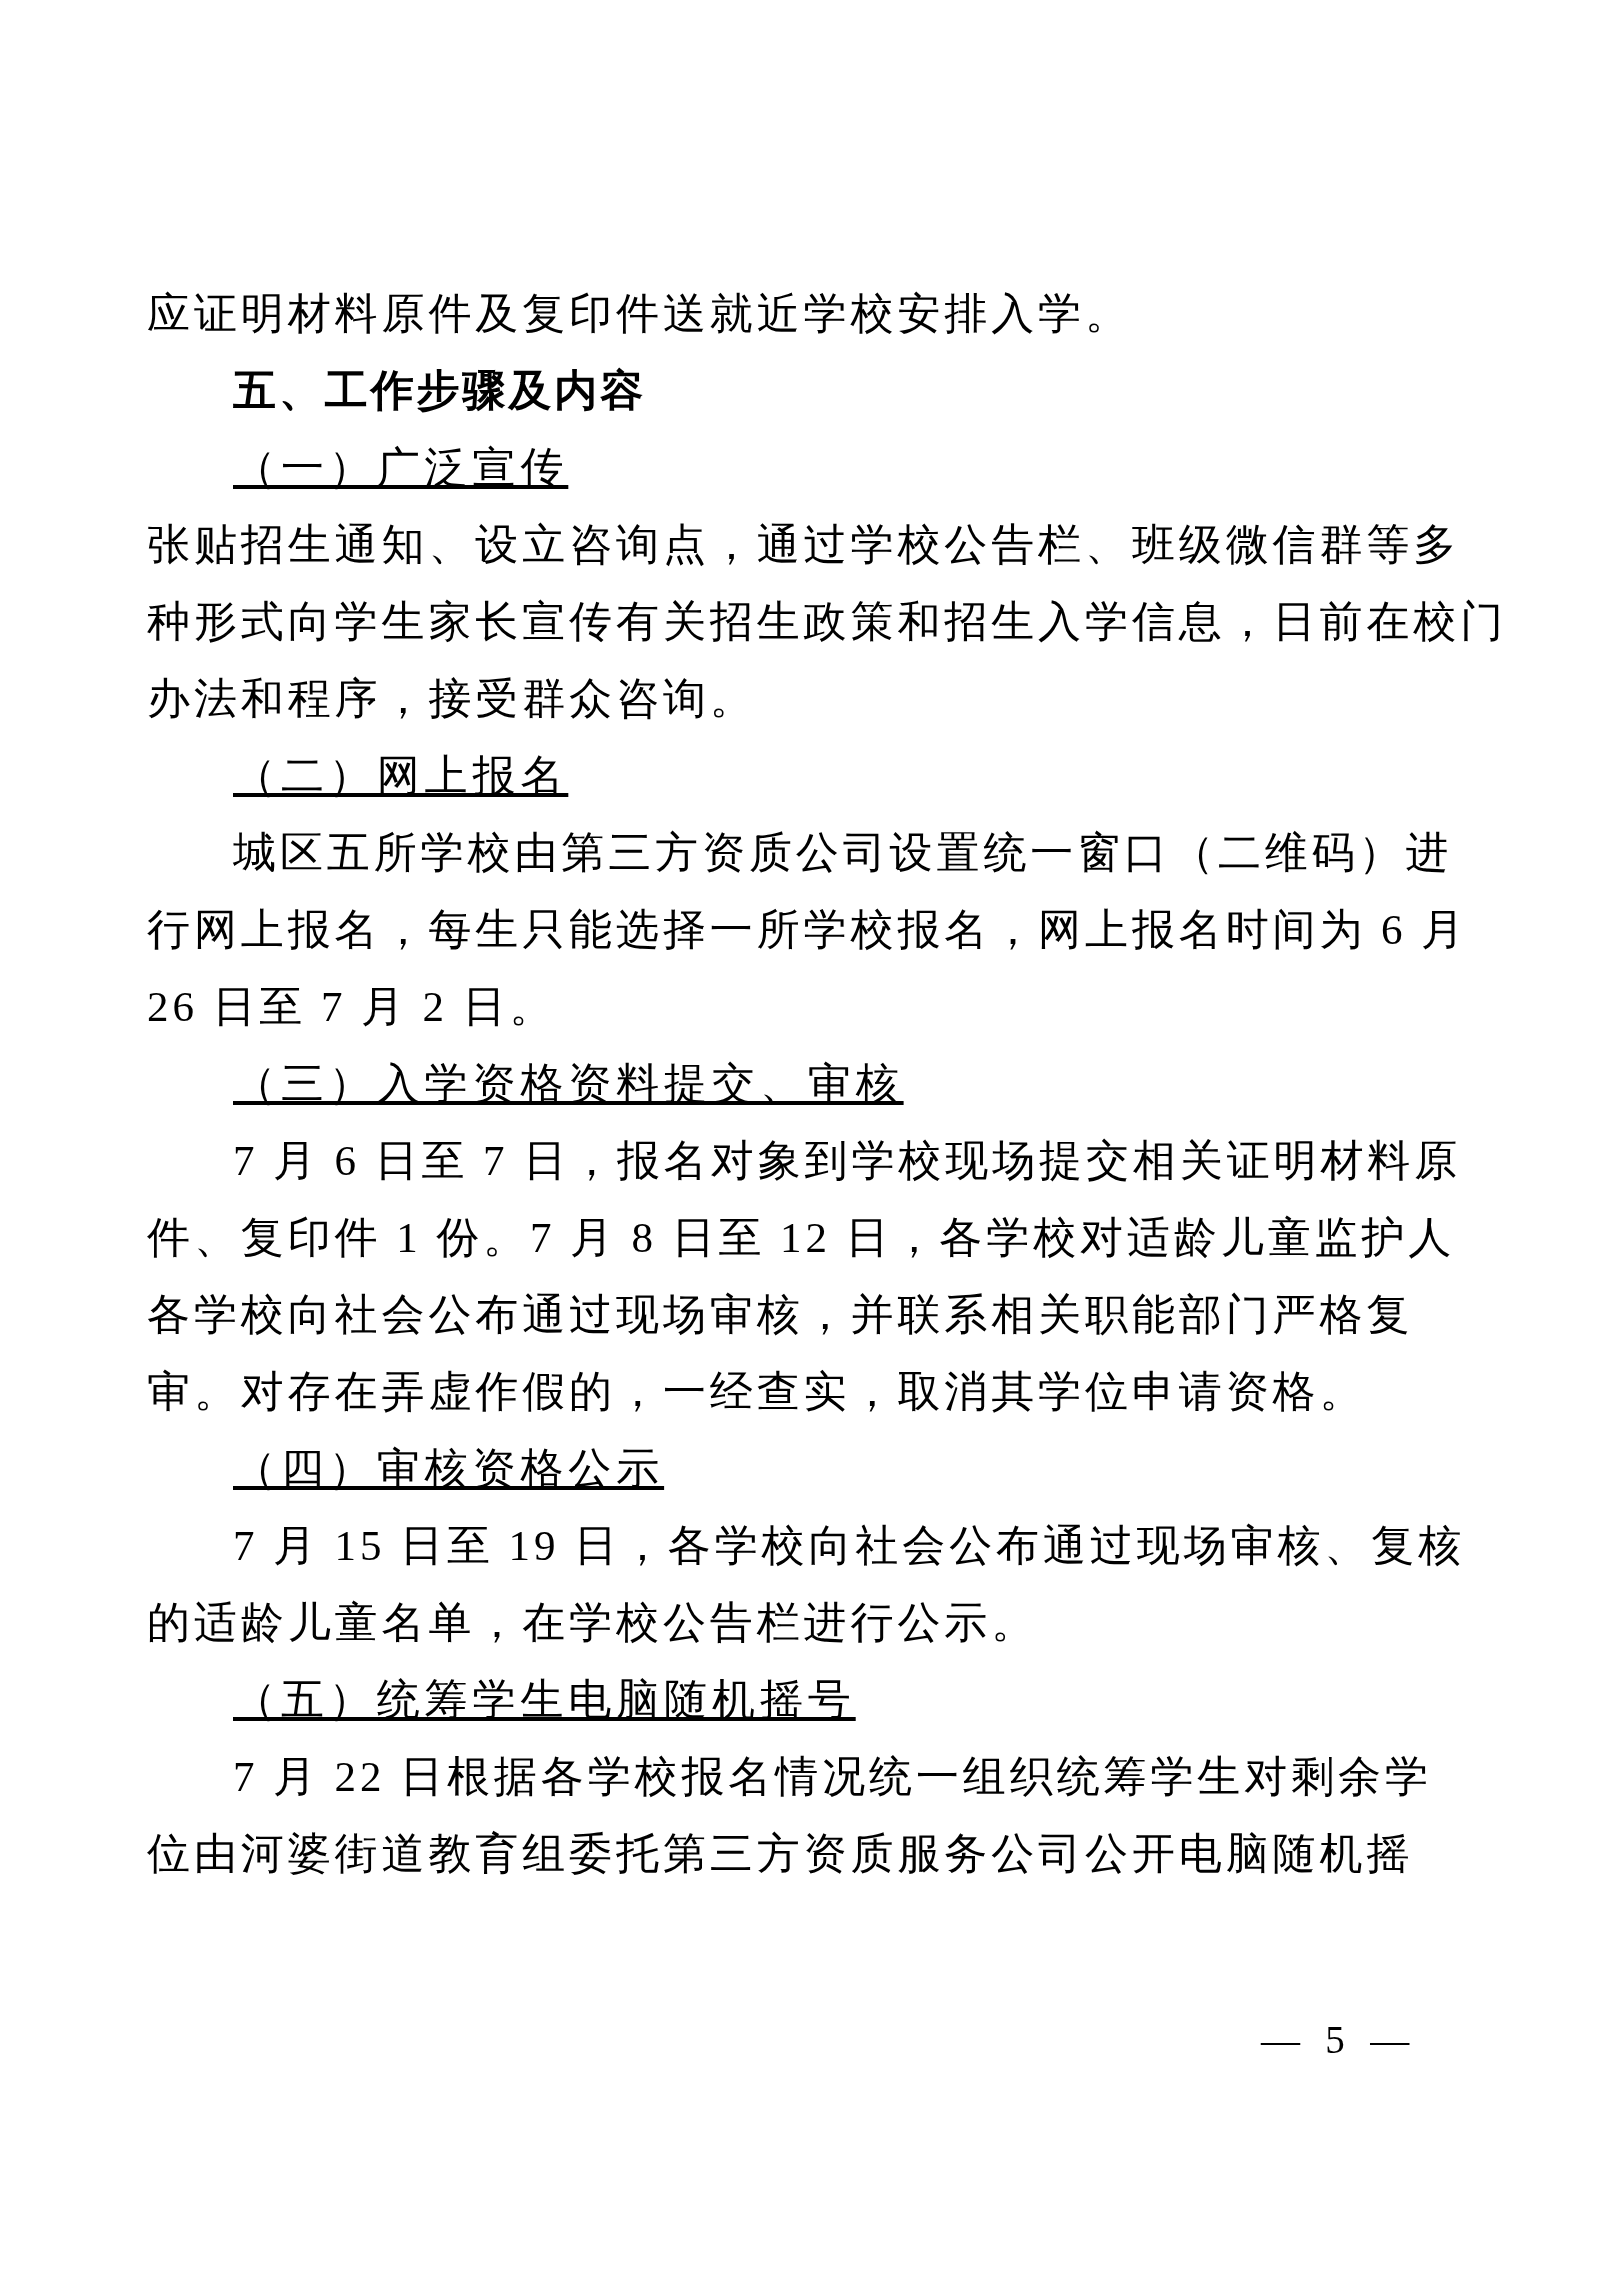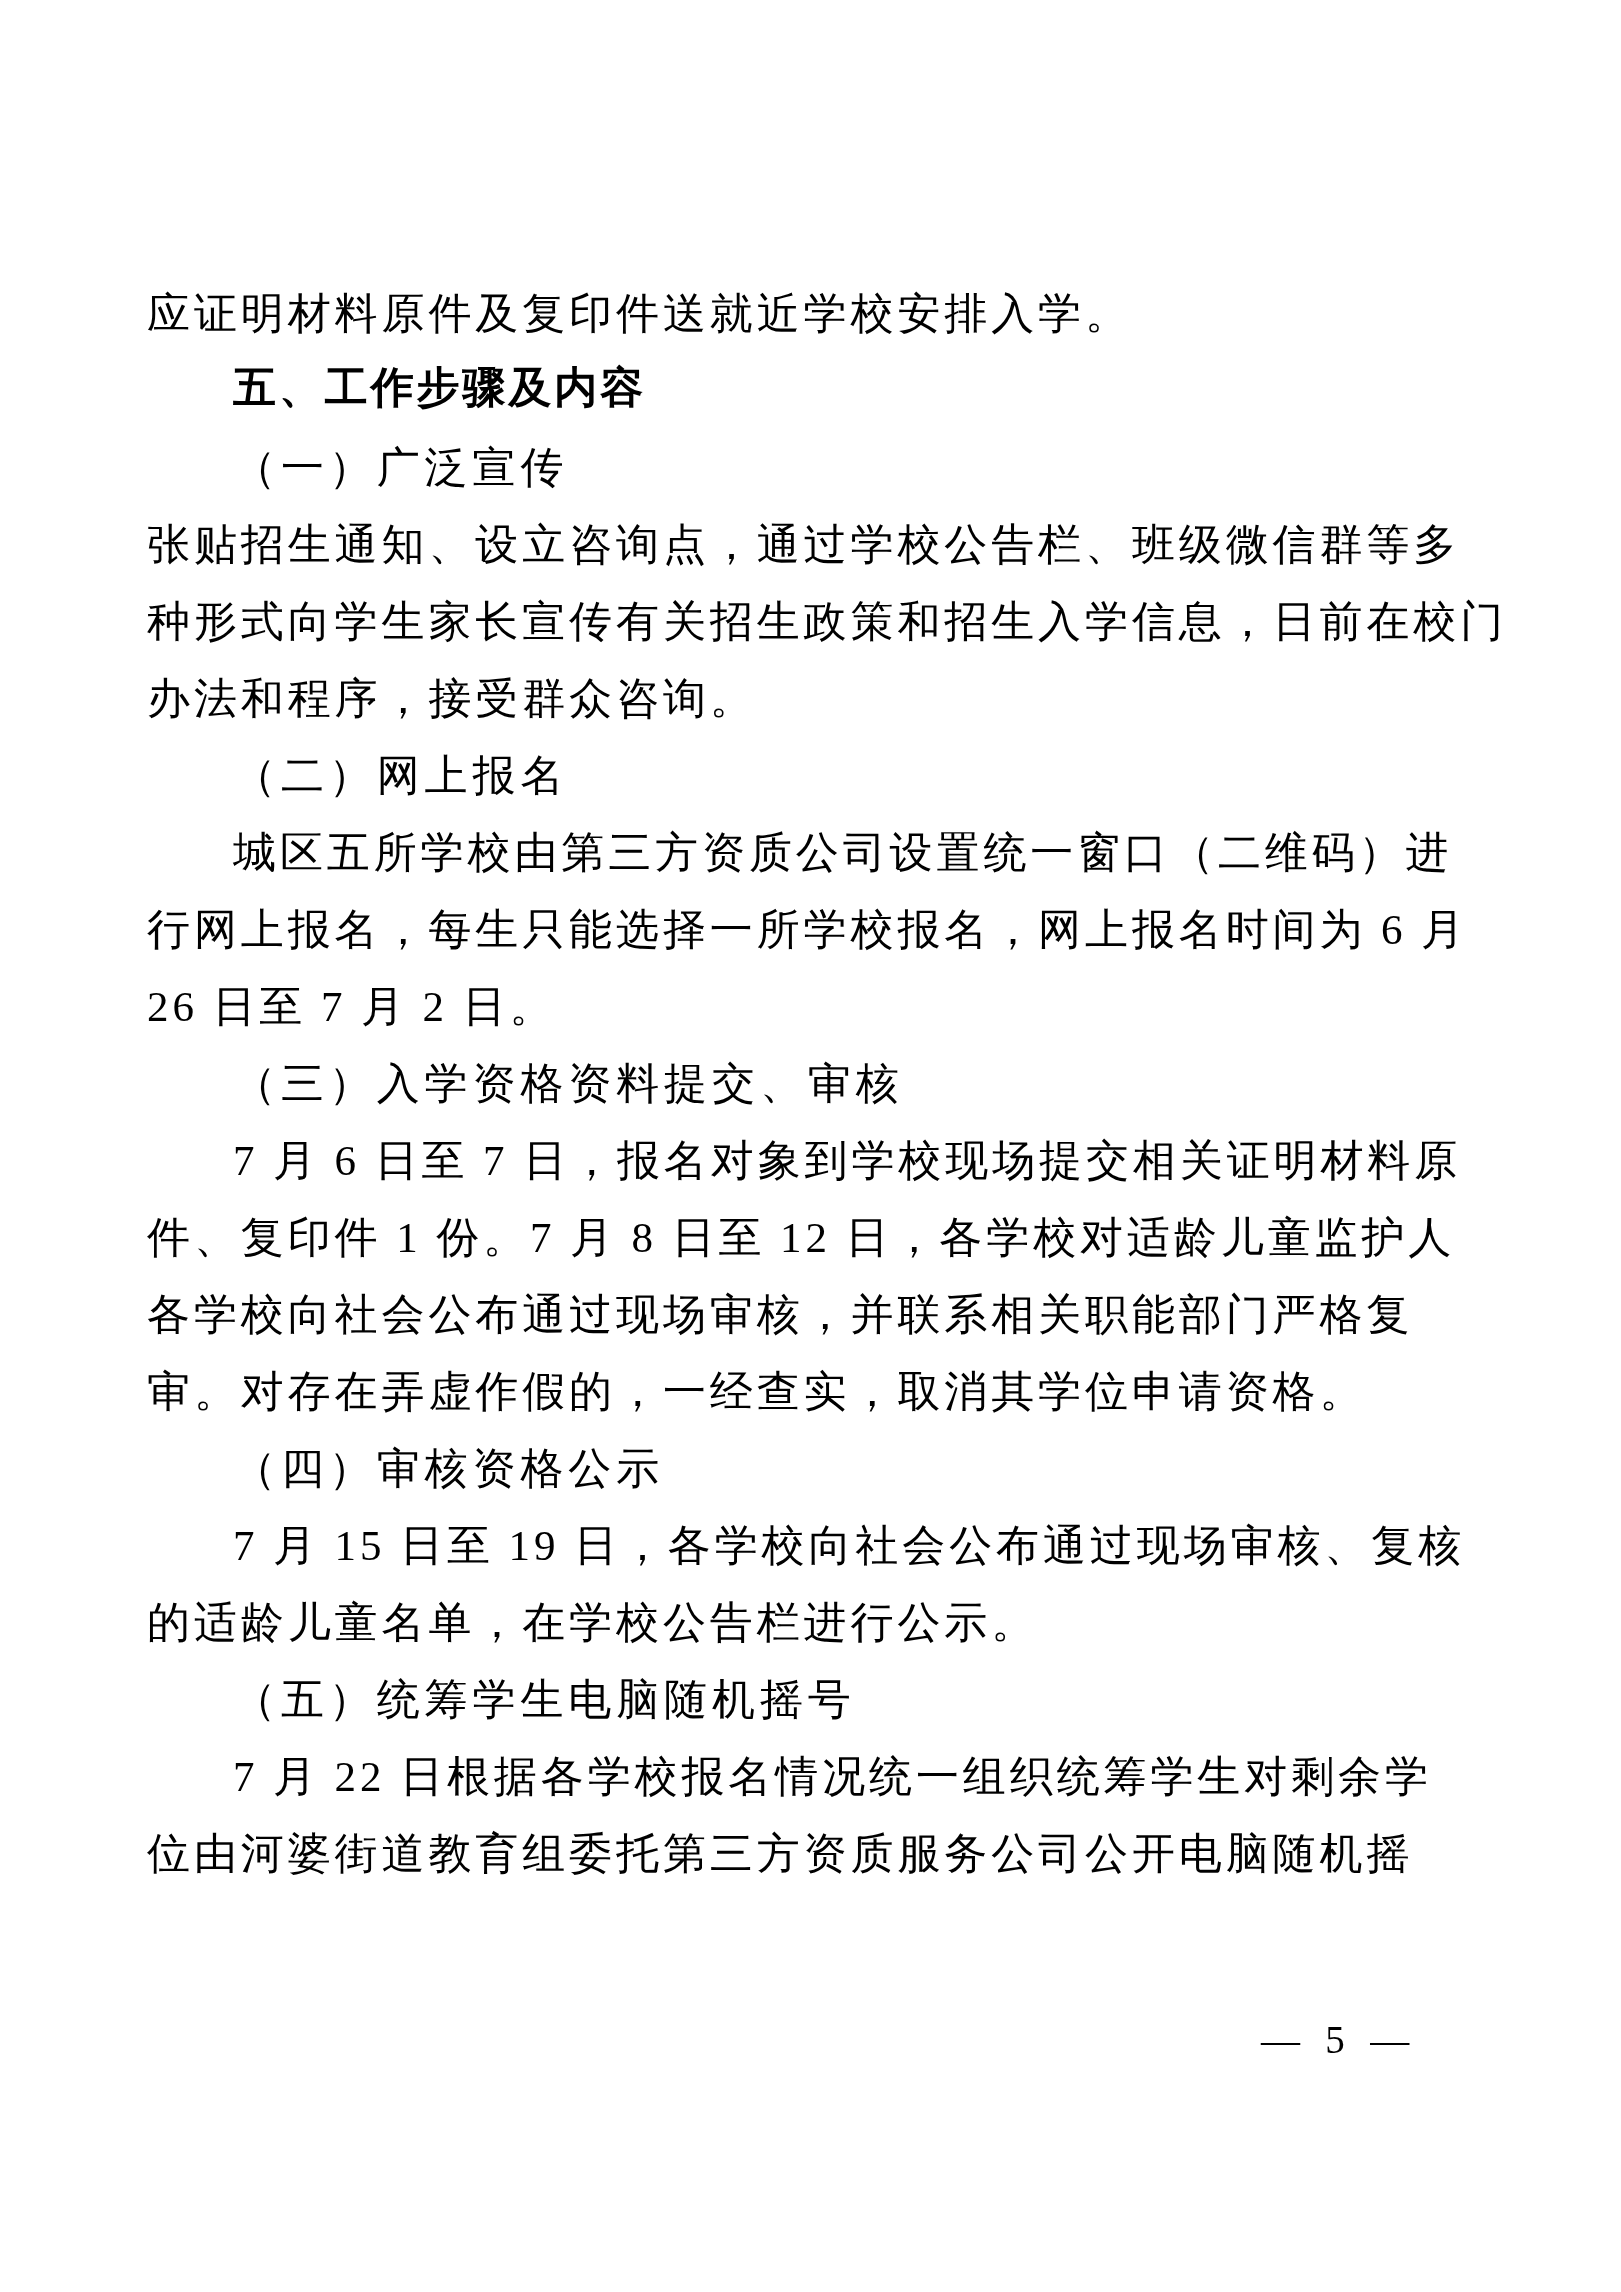--- a/index.html
+++ b/index.html
@@ -28,27 +28,28 @@
     line-height: 77px;
     height: 77px;
     letter-spacing: 3.9px;
     white-space: nowrap;
     text-align: left;
   }
   .line.indent {
     padding-left: 86px;
   }
   .line.heading {
-    font-family: Liberation Mono, monospace;
+    font-family: Liberation Sans, sans-serif;
     font-weight: 700;
     letter-spacing: 2.9px;
   }
   .line.subheading {
     
     letter-spacing: 4.9px;
+    text-decoration: underline;
   }
   .page-number {
     position: absolute;
     top: 2017px;
     right: 204px;
     font-size: 39px;
     letter-spacing: 7.8px;
     font-family: "Liberation Serif", "DejaVu Serif", serif;
     color: #000000;
   }

